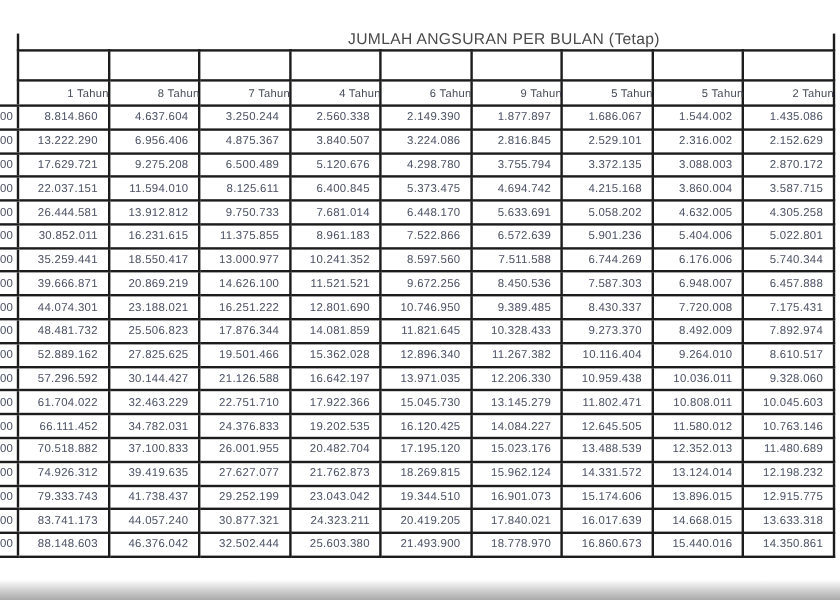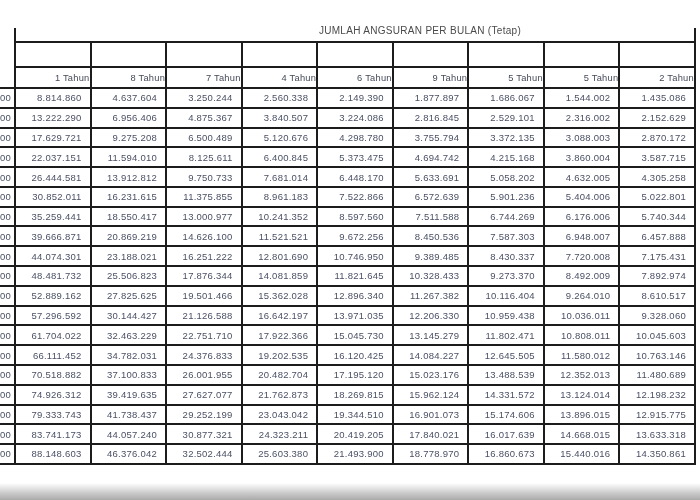--- a/index.html
+++ b/index.html
@@ -1,29 +1,29 @@
 <!DOCTYPE html>
 <html style="--page-background: #ffffff; --border: #1c1c1c; --title-text: #4a4a4a; --header-text: #454a58; --value-text: #4a5064; --bottom-shadow: #9e9e9e;"><head>
 <meta charset="utf-8">
 <style>
   html,body{margin:0;padding:0;background:#ffffff;}
   .page{position:relative;width:700px;height:500px;background:var(--page-background,#ffffff);overflow:hidden;
         font-family:"Liberation Sans",sans-serif;}
   .sheet{position:absolute;inset:0;filter:blur(0.33px);}
   .title{position:absolute;top:25px;left:140px;width:560px;text-align:center;
-         font-size:10px;letter-spacing:0.3px;color:var(--title-text,#4a4a4a);white-space:nowrap;}
+         font-size:13px;letter-spacing:0.3px;color:var(--title-text,#4a4a4a);white-space:nowrap;}
   table.grid{position:absolute;top:28px;left:-61px;width:756px;border-collapse:collapse;table-layout:fixed;}
   col.c-cut{width:76px;} col.c-data{width:75.56px;}
   td{padding:0;font-size:9.5px;letter-spacing:0.25px;color:var(--value-text,#4a5064);
      vertical-align:middle;overflow:visible;white-space:nowrap;}
   tr.row-title{height:14px;} tr.row-empty{height:25px;} tr.row-head{height:21px;} tr.row-data{height:19.79px;}
   .title-band{border-left:2px solid var(--border,#1c1c1c);border-right:2px solid var(--border,#1c1c1c);
               border-bottom:2px solid var(--border,#1c1c1c);}
   td.hcell{border:2px solid var(--border,#1c1c1c);border-top:none;}
-  td.hlabel{text-align:right;color:var(--header-text,#454a58);font-size:9.3px;}
+  td.hlabel{text-align:left;color:var(--header-text,#454a58);font-size:9.3px;padding-left:40px;}
   td.cut{border:none;}
   td.cutb{border:none;border-bottom:2px solid var(--border,#1c1c1c);}
   td.dcut{border:none;border-bottom:2px solid var(--border,#1c1c1c);
           text-align:right;padding-right:3px;color:var(--value-text,#4a5064);}
   td.dcell{border:2px solid var(--border,#1c1c1c);border-top:none;text-align:right;padding-right:8px;}
   .shade{position:absolute;left:0;right:0;bottom:0;height:17px;
          background:linear-gradient(to bottom,rgba(128,128,128,0) 0%,rgba(128,128,128,0.45) 65%,rgba(118,118,118,0.62) 100%);}
 </style>
 </head>
 <body>

